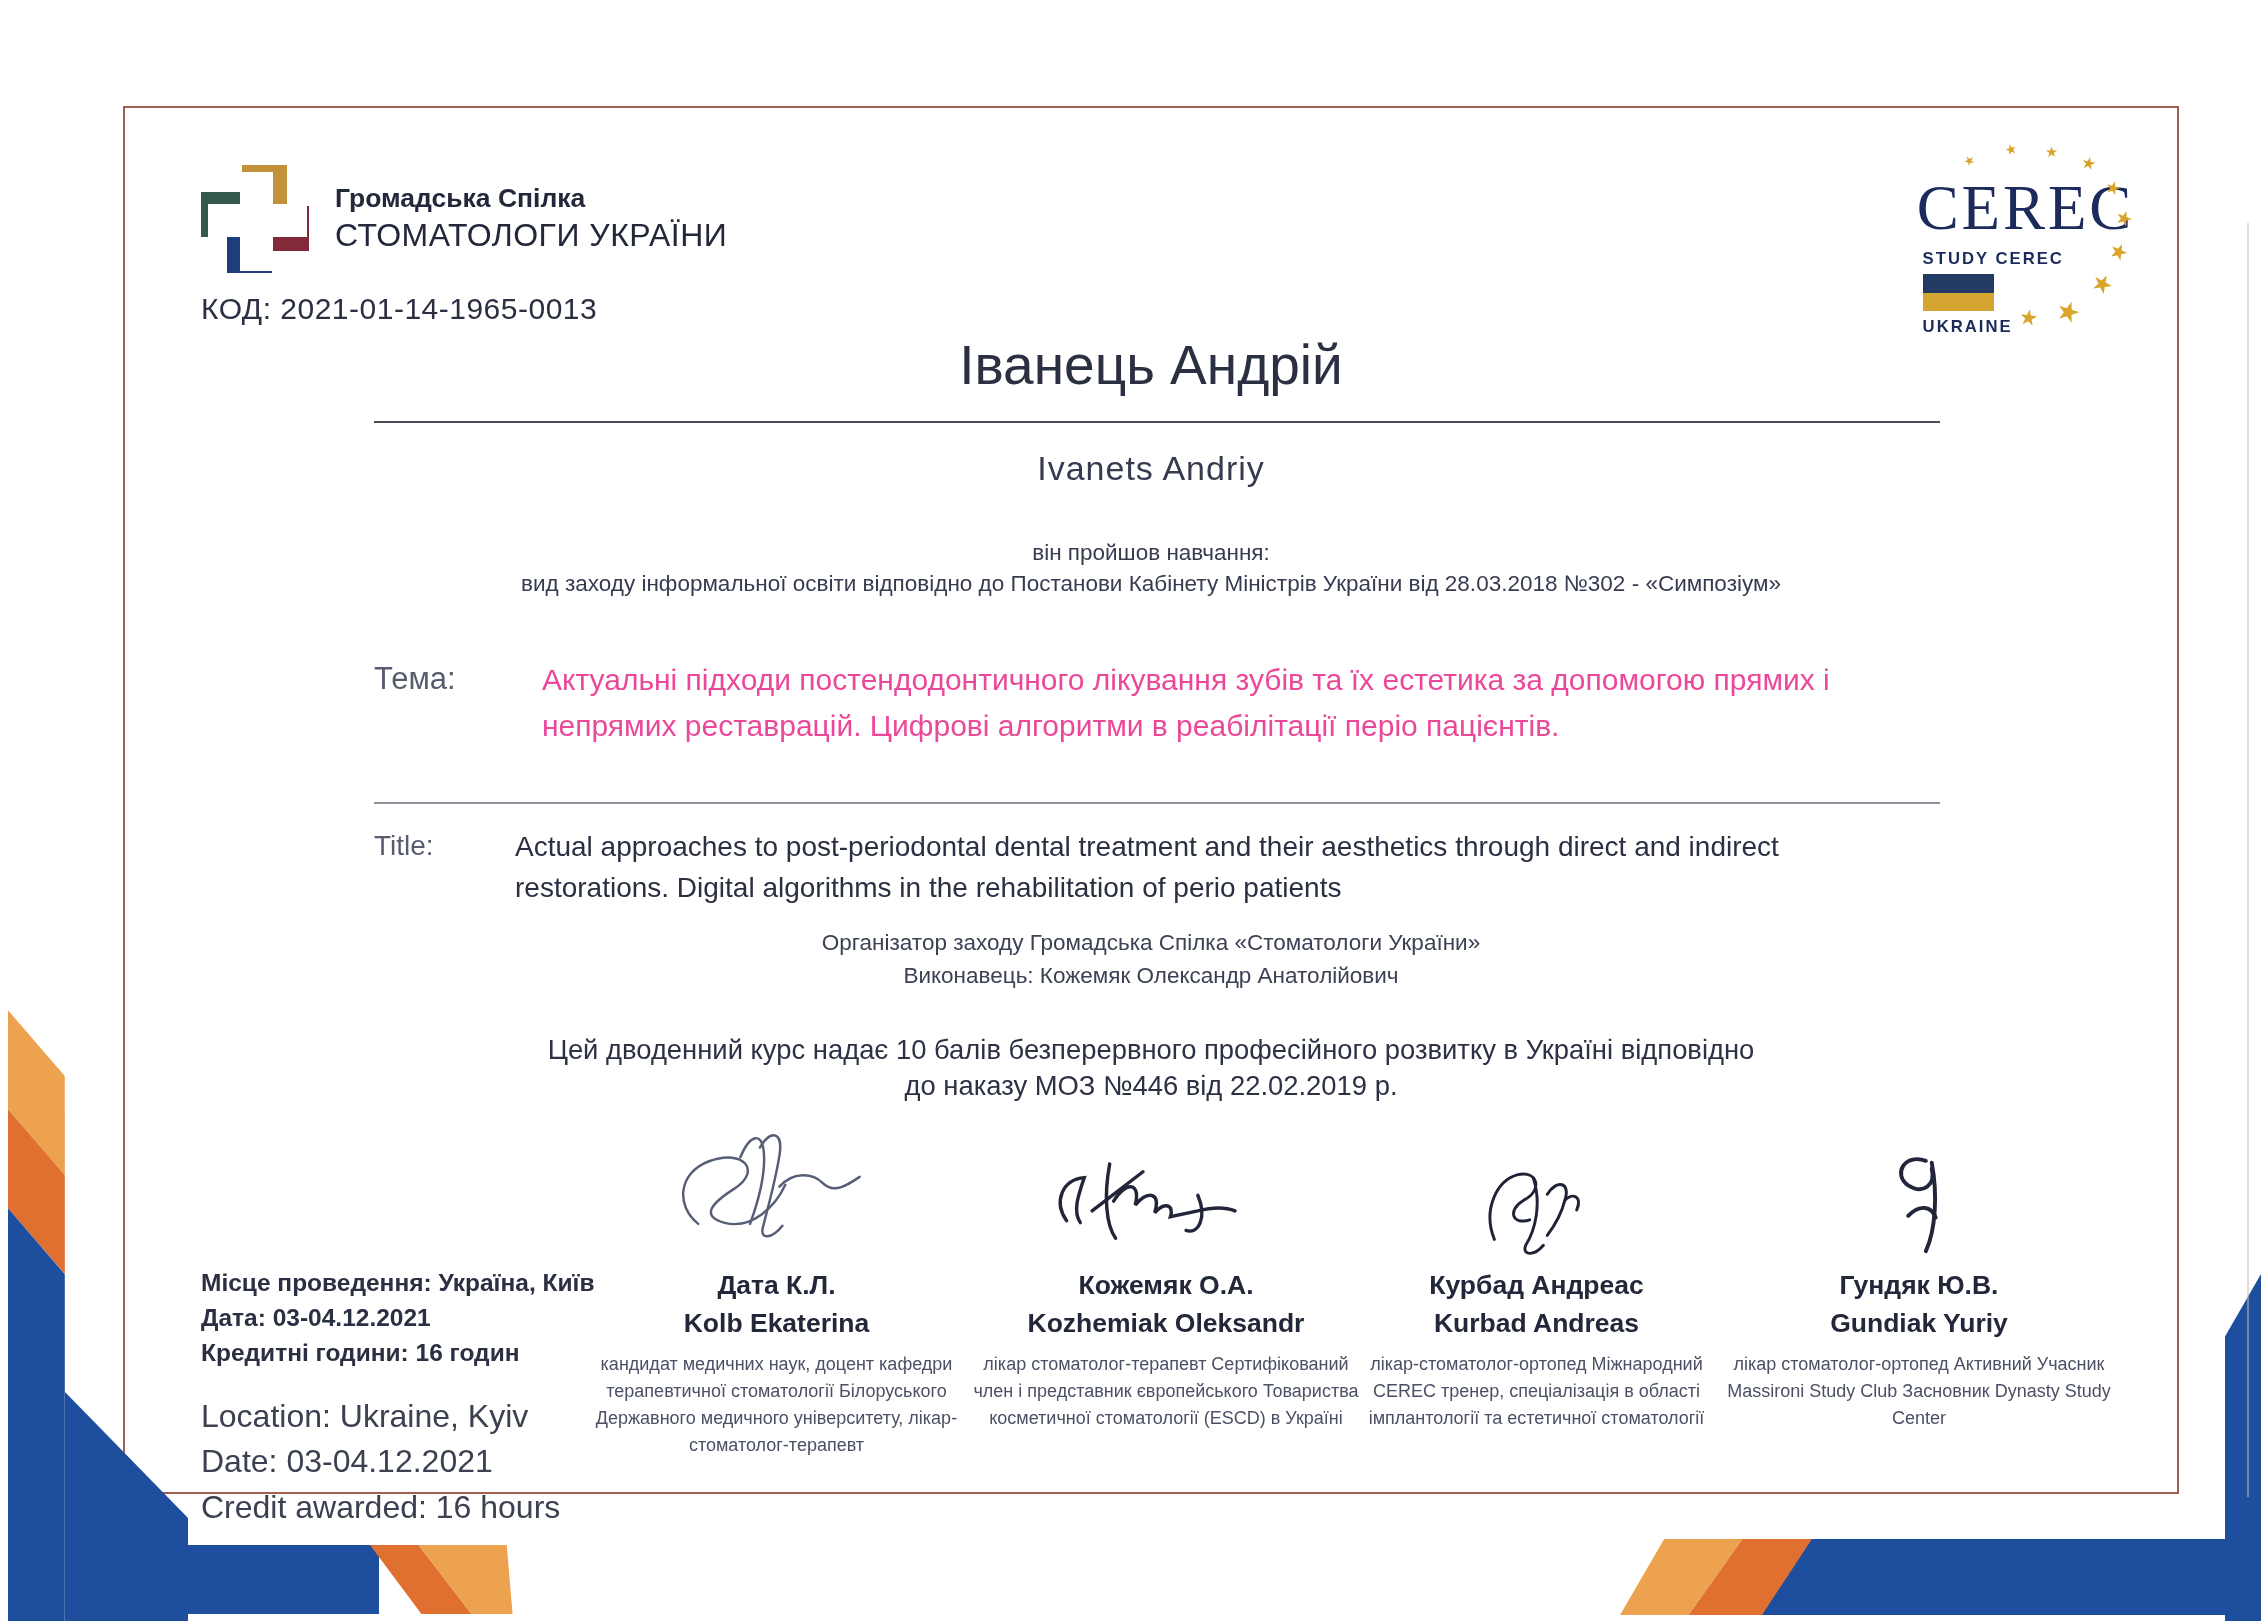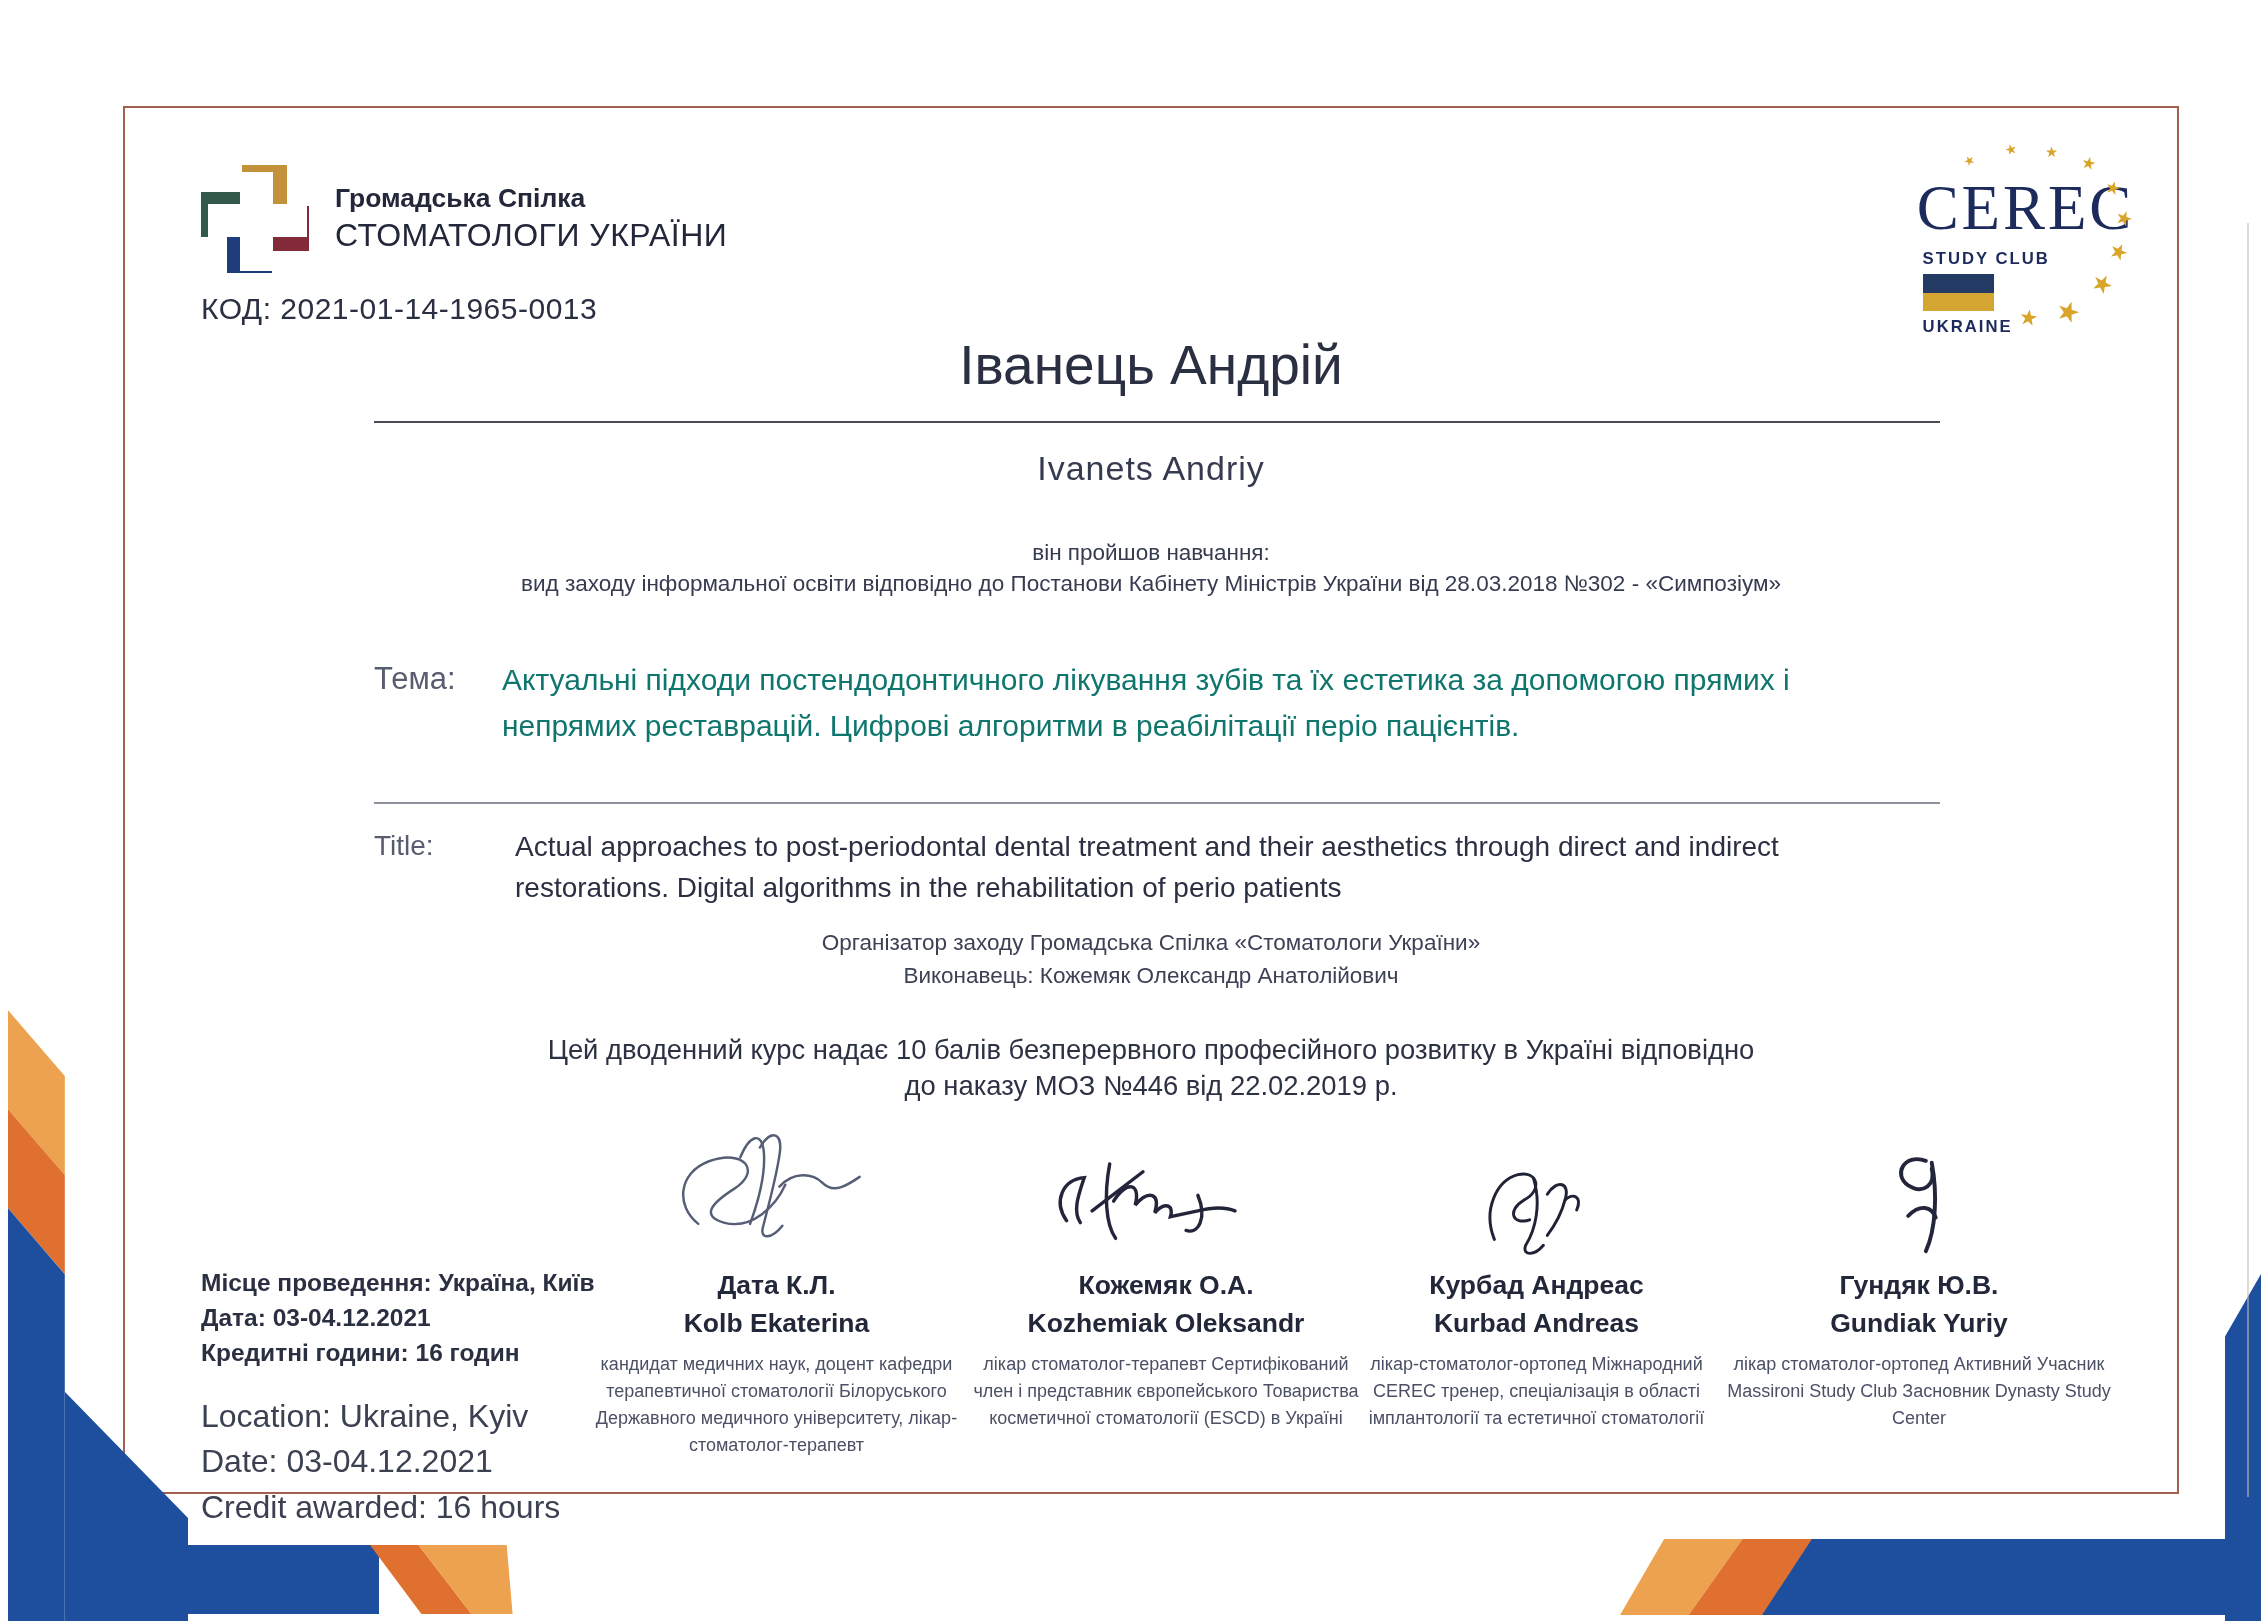--- a/index.html
+++ b/index.html
@@ -39,22 +39,22 @@
   .star{position:absolute;color:#d9a42a;line-height:1;}
 
   
   #name-uk{top:333px;font-size:55px;color:#2b2f42;}
   #rule1{left:374px;top:421px;width:1566px;height:2px;background:#4a4d57;}
   #name-en{top:449px;font-size:34px;color:#363b50;letter-spacing:1px;}
   #training1{top:540px;font-size:22.5px;color:#363b50;}
   #training2{top:571px;font-size:22.5px;color:#363b50;}
 
   #tema-label{left:374px;top:661px;font-size:31px;color:#575c6f;}
-  #tema-text{left:502px;top:657px;width:1333px;font-size:30px;font-weight:500;
-             color:#0f766e;line-height:1.52;}
+  #tema-text{left:542px;top:657px;width:1333px;font-size:30px;font-weight:500;
+             color:#ec4899;line-height:1.52;}
   #rule2{left:374px;top:802px;width:1566px;height:1.5px;background:#8d939c;}
   #title-label{left:374px;top:830px;font-size:28px;color:#575c6f;}
   #title-text{left:515px;top:827px;width:1333px;font-size:28px;color:#2b2f42;line-height:1.45;}
 
   #organizer{top:930px;font-size:22.5px;color:#3c4154;}
   #executor{top:963px;font-size:22.5px;color:#3c4154;}
   #credit1{top:1034px;font-size:27.4px;color:#2d3144;}
   #credit2{top:1070px;font-size:27.4px;color:#2d3144;}
 
   
@@ -111,21 +111,21 @@
   </div>
   <div id="org-text" class="abs">
     <div id="org-line1">Громадська Спілка</div>
     <div id="org-line2">СТОМАТОЛОГИ УКРАЇНИ</div>
   </div>
 
   <div id="code" class="abs">КОД: 2021-01-14-1965-0013</div>
 
   <div id="escd" class="abs">
     <div id="escd-title">CEREC</div>
-    <div id="escd-sub">STUDY CLUB</div>
+    <div id="escd-sub">STUDY CEREC</div>
     <div id="escd-flag">
       <div class="f-top"></div>
       <div class="f-bot"></div>
     </div>
     <div id="escd-country">UKRAINE</div>
     <span class="star" style="left:61px;top:25.5px;font-size:12.7px;transform:rotate(-30deg);">★</span>
     <span class="star" style="left:102px;top:13.7px;font-size:13.7px;transform:rotate(-15deg);">★</span>
     <span class="star" style="left:142px;top:15.7px;font-size:14.7px;">★</span>
     <span class="star" style="left:178px;top:27.4px;font-size:16.7px;transform:rotate(12deg);">★</span>
     <span class="star" style="left:202px;top:51px;font-size:17.6px;transform:rotate(16deg);">★</span>

